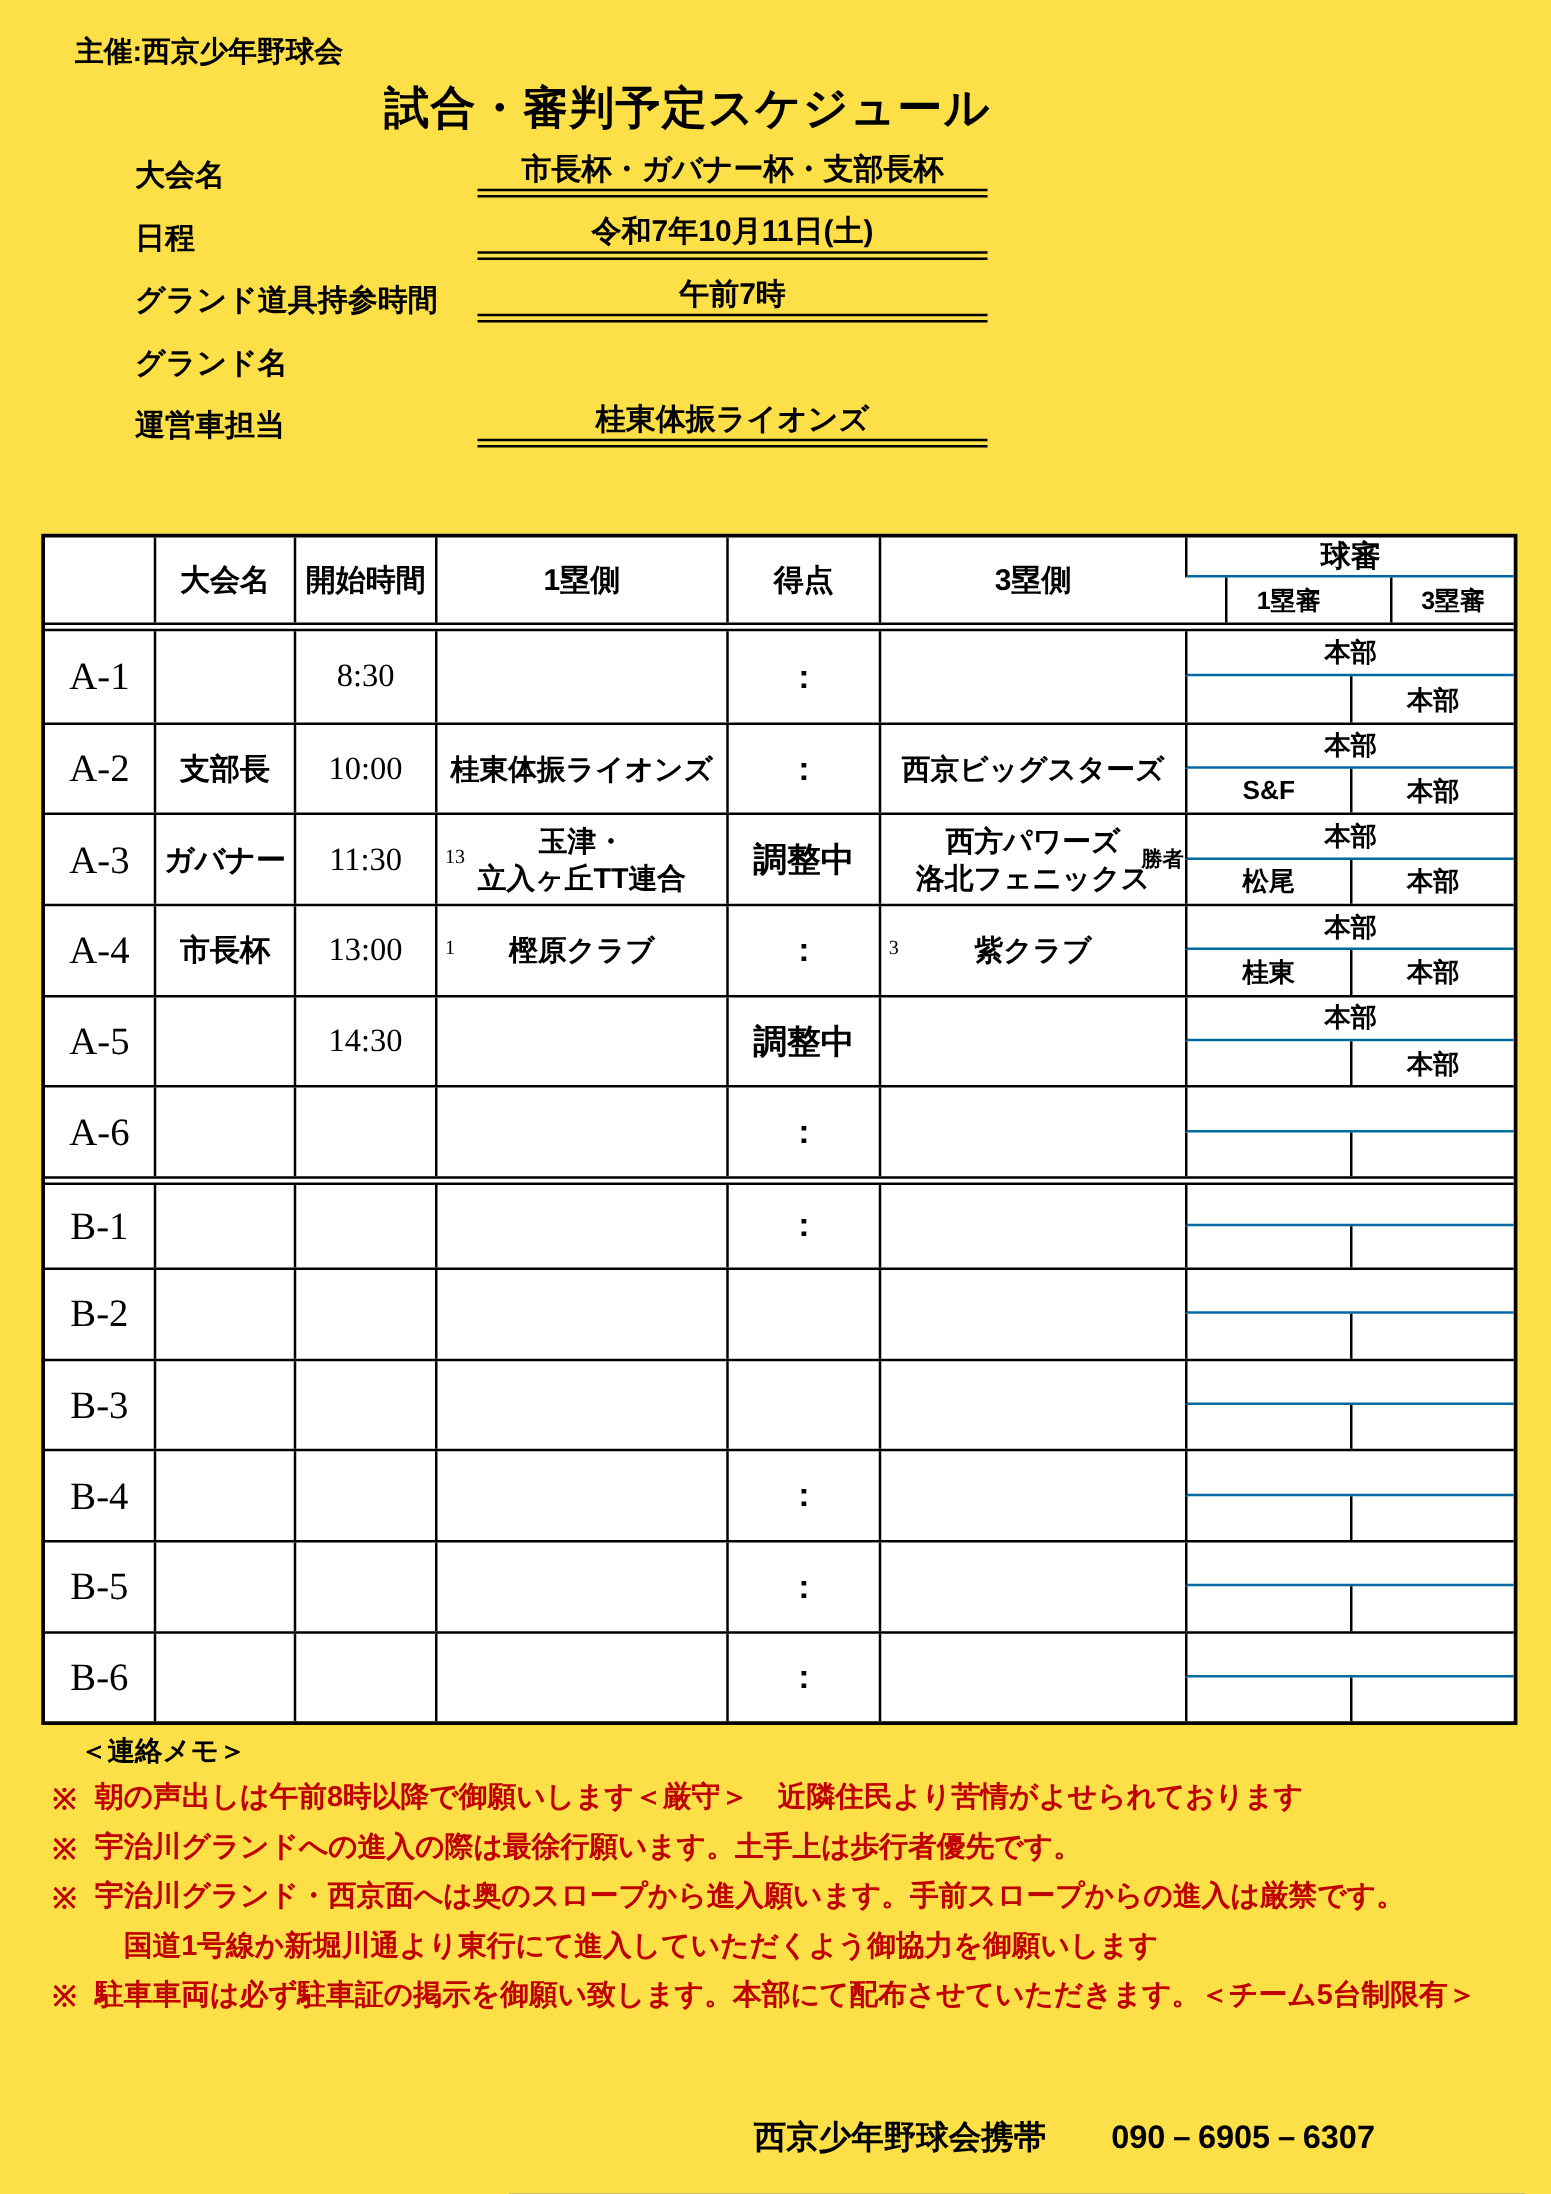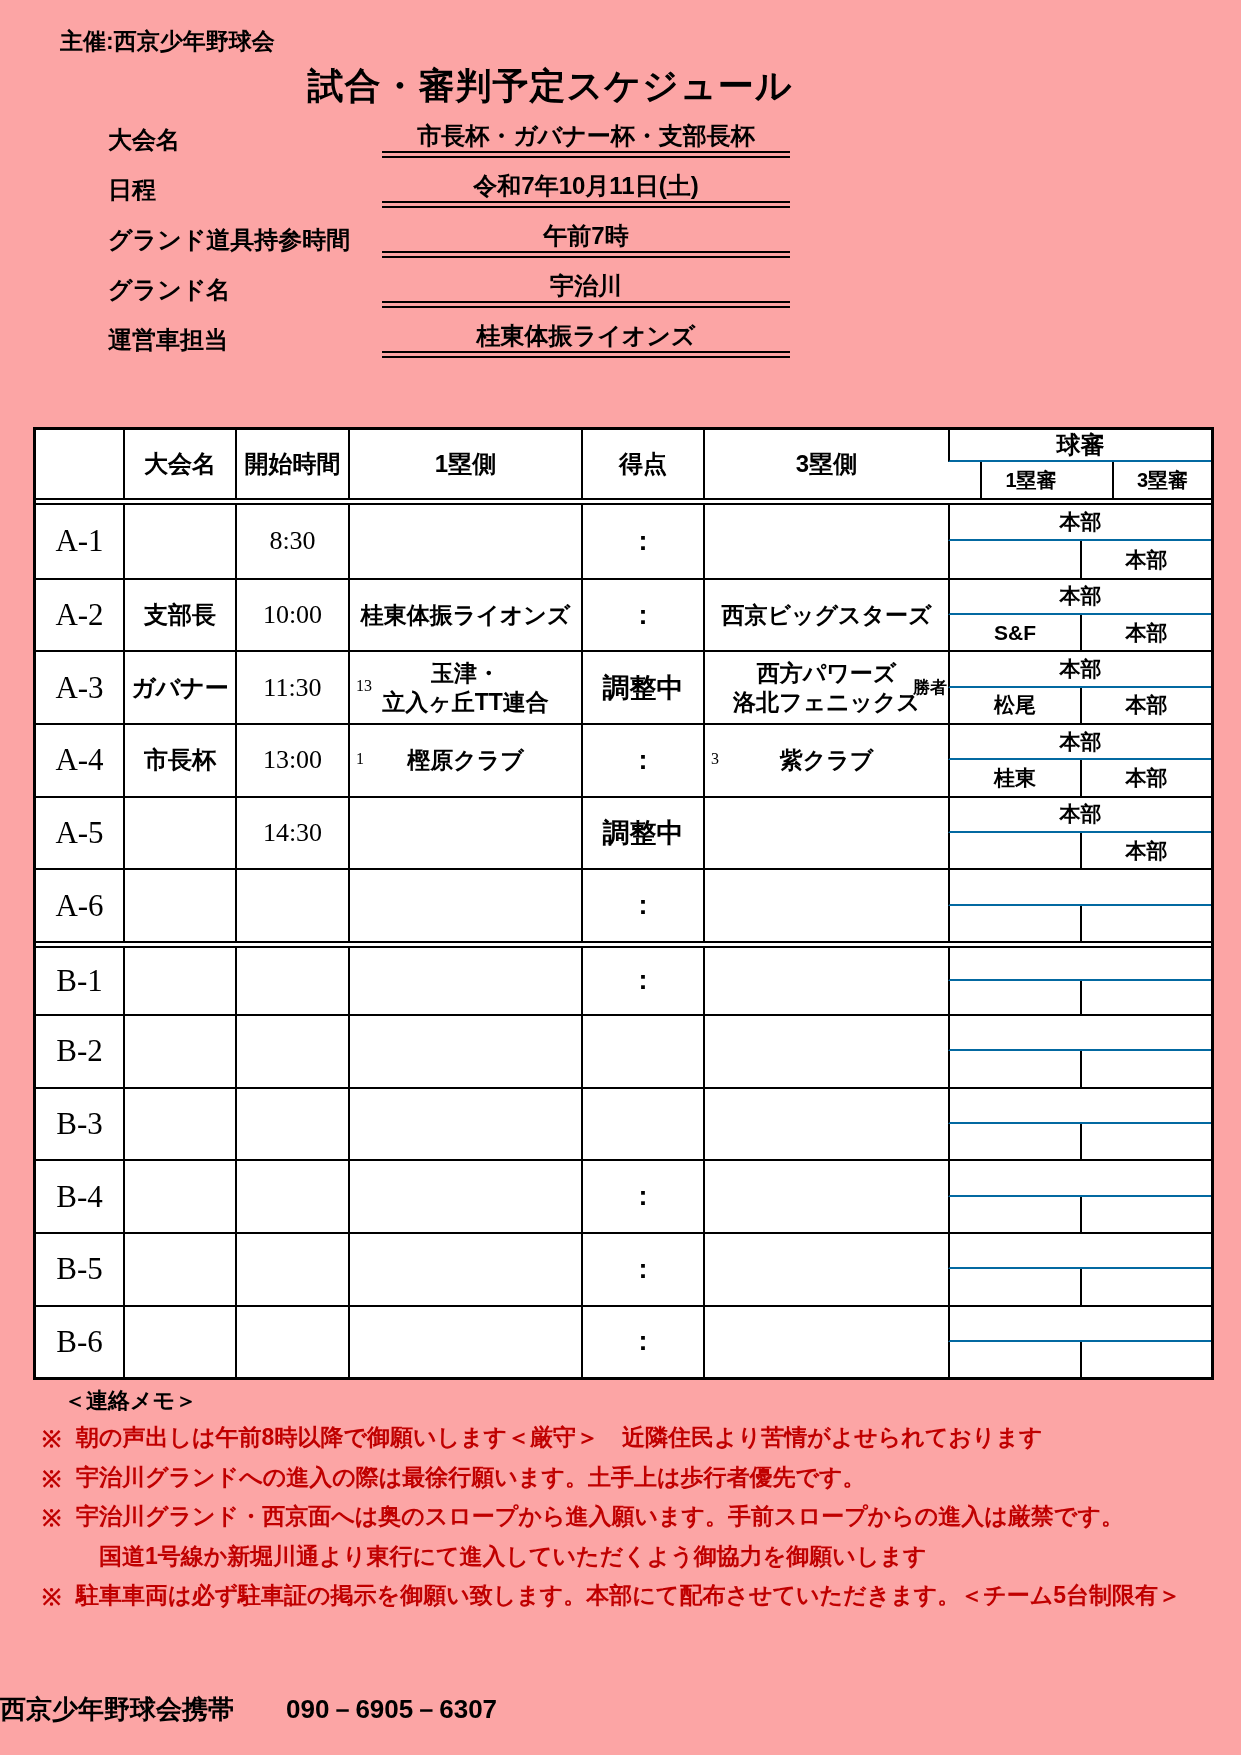--- a/index.html
+++ b/index.html
@@ -1,18 +1,18 @@
 <!DOCTYPE html>
 <html><head>
 <meta charset="utf-8">
 <style>
   * { margin:0; padding:0; box-sizing:border-box; }
   html,body { background:#888; }
   .page {
-    position:relative; width:1241px; height:1755px; background:#fca5a5;
+    position:relative; width:1241px; height:1755px; background:#fde047;
     font-family:"Liberation Sans", sans-serif; color:#000; overflow:hidden;
   }
   
   .organizer { position:absolute; top:26px; left:60px; font-size:23px; font-weight:700; }
   .title { position:absolute; top:62px; left:0; width:1100px; text-align:center; font-size:36px; font-weight:700; letter-spacing:1px; }
   .info { position:absolute; top:116px; left:0; width:1241px; }
   .info-row { position:relative; height:50px; }
   .info-label { position:absolute; left:108px; top:8px; font-size:24px; font-weight:700; }
   .info-underline { position:absolute; left:382px; top:2px; width:408px; height:40px;
     text-align:center; border-bottom:7px double #000; }
@@ -40,21 +40,21 @@
   .seed { position:absolute; top:1px; left:6px; font-family:"Liberation Serif", serif; font-size:16px; font-weight:400;margin-top:24px; }
   .c-score { font-size:27px; font-weight:700; }
   .ump { font-size:21px; font-weight:700; }
   .winner { position:absolute; right:1px; top:calc(50% - 12px); font-size:17px; font-weight:700; white-space:nowrap; }
   
   .memo-heading { position:absolute; top:1386px; left:64px; font-size:22px; font-weight:700; }
   .memo { position:absolute; top:1422px; left:42px; width:1190px; }
   .memo-line { display:flex; height:39.5px; align-items:flex-start; color:#c00000; font-weight:700; font-size:23px; }
   .memo-marker { width:34px; flex:none; }
   .memo-text { white-space:pre-wrap; }
-  .contact { position:absolute; top:1692px; left:0; width:1100px; text-align:left; font-size:26px; font-weight:700; }
+  .contact { position:absolute; top:1692px; left:0; width:1100px; text-align:right; font-size:26px; font-weight:700; }
 </style>
 </head>
 <body>
 
 <div class="page">
 
   <div class="organizer">主催:西京少年野球会</div>
   <div class="title">試合・審判予定スケジュール</div>
 
   <div class="info">
@@ -75,23 +75,20 @@
 
       <div class="info-row">
         <div class="info-label">グランド道具持参時間</div>
         <div class="info-underline">
           <span class="info-value">午前7時</span>
         </div>
       </div>
 
       <div class="info-row">
         <div class="info-label">グランド名</div>
-        <div class="info-underline">
-          <span class="info-value">宇治川</span>
-        </div>
       </div>
 
       <div class="info-row">
         <div class="info-label">運営車担当</div>
         <div class="info-underline">
           <span class="info-value">桂東体振ライオンズ</span>
         </div>
       </div>
     </div>
 

